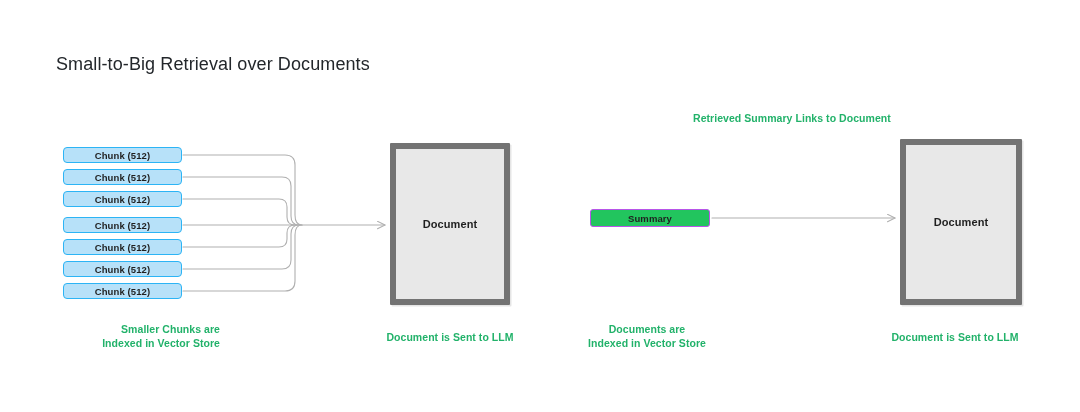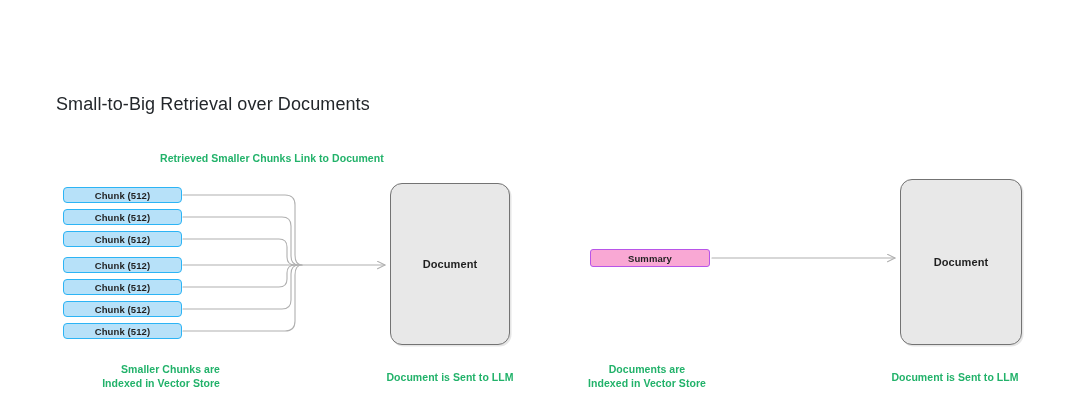--- a/index.html
+++ b/index.html
@@ -14,21 +14,20 @@
     position: relative;
     overflow: hidden;
     font-family: "Liberation Sans", "DejaVu Sans", sans-serif;
     color: #1a1a1a;
     -webkit-font-smoothing: antialiased;
   }
 
   #diagram-root {
     position: absolute;
     inset: 0;
-    margin-top: 40px;
   }
 
   
   .page-title {
     position: absolute;
     left: 56px;
     top: 54px;
     font-size: 18px;
     font-weight: 400;
     letter-spacing: 0.1px;
@@ -89,39 +88,39 @@
   }
 
   
   .summary-box {
     position: absolute;
     left: 590px;
     top: 209px;
     width: 120px;
     height: 18px;
     box-sizing: border-box;
-    background: #f9a8d4;
+    background: #22c55e;
     border: 1.6px solid #b855e8;
     border-radius: 3px;
     display: flex;
     align-items: center;
     justify-content: center;
     font-size: 9.5px;
     font-weight: 700;
     color: #1f1f1f;
     letter-spacing: 0.1px;
   }
 
   
   .doc-box {
     position: absolute;
     box-sizing: border-box;
     background: #e8e8e8;
-    border: 1px solid #737373;
-    border-radius: 12px;
+    border: 6px solid #737373;
+    border-radius: 1px;
     box-shadow: 1.5px 1.5px 0 0 rgba(0,0,0,0.10);
     display: flex;
     align-items: center;
     justify-content: center;
     font-size: 11px;
     font-weight: 700;
     color: #1f1f1f;
     letter-spacing: 0.1px;
   }
   .doc-box.doc-left  { left: 390px; top: 143px; width: 120px; height: 162px; }
@@ -156,21 +155,20 @@
       <path d="M183,269 H282 Q291,269 291,260 V234 Q291,225 299,225"></path>
 
       <path d="M183,291 H285 Q295,291 295,281 V235 Q295,225 302,225"></path>
 
       <path d="M296,225 H385" marker-end="url(#arrowhead)"></path>
 
       <path d="M712,218 H895" marker-end="url(#arrowhead)"></path>
     </g>
   </svg>
 
-  <div class="annot heading-left">Retrieved Smaller Chunks Link to Document</div>
 
   <div class="chunk-box" style="top:147px">
     <span>Chunk (512)</span>
   </div>
   <div class="chunk-box" style="top:169px">
     <span>Chunk (512)</span>
   </div>
   <div class="chunk-box" style="top:191px">
     <span>Chunk (512)</span>
   </div>
@@ -191,20 +189,21 @@
     <span>Smaller Chunks are</span><br>
     <span>Indexed in Vector Store</span>
   </div>
 
   <div class="doc-box doc-left">
     <span>Document</span>
   </div>
 
   <div class="annot caption cap-doc-left">Document is Sent to LLM</div>
 
+  <div class="annot heading-right">Retrieved Summary Links to Document</div>
 
   <div class="summary-box">
     <span>Summary</span>
   </div>
 
   <div class="annot caption cap-summaries">
     <span>Documents are</span><br>
     <span>Indexed in Vector Store</span>
   </div>
 

